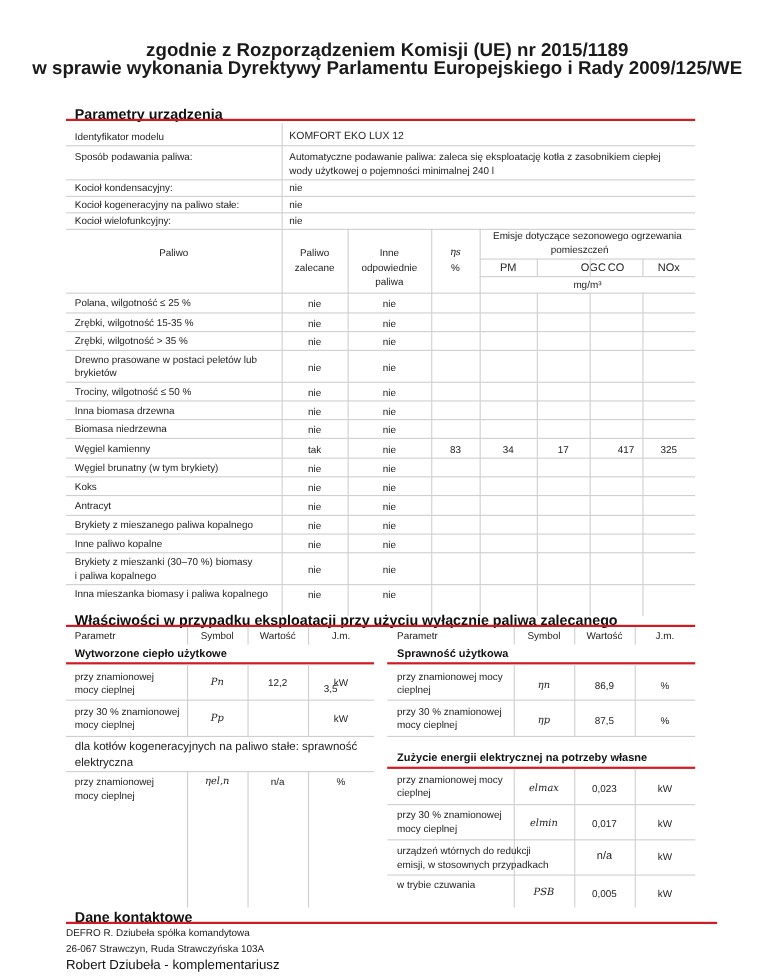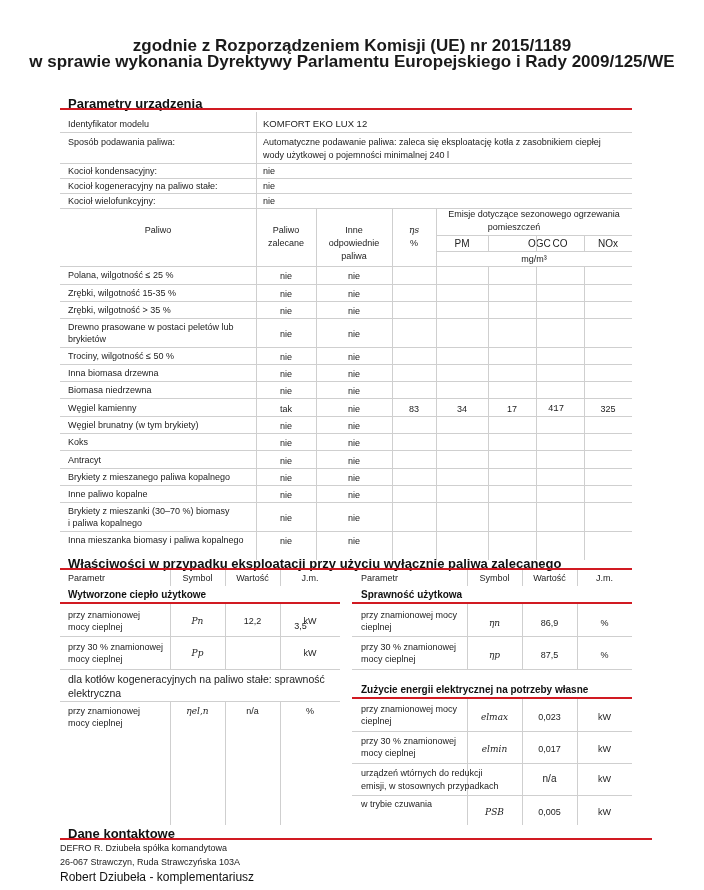--- a/index.html
+++ b/index.html
@@ -64,21 +64,21 @@
 
     <div class="cell" style="left:60px; top:224px; width:196px;">Paliwo</div>
     <div class="cell" style="left:256px; top:224px; width:60px;">Paliwo</div>
     <div class="cell" style="left:256px; top:237px; width:60px;">zalecane</div>
     <div class="cell" style="left:316px; top:224px; width:76px;">Inne</div>
     <div class="cell" style="left:316px; top:237px; width:76px;">odpowiednie</div>
     <div class="cell" style="left:316px; top:250px; width:76px;">paliwa</div>
     <div class="cell sym" style="left:392px; top:224px; width:44px;">ηs</div>
     <div class="cell" style="left:392px; top:237px; width:44px;">%</div>
     <div class="cell" style="left:436px; top:208px; width:196px;">Emisje dotyczące sezonowego ogrzewania</div>
-    <div class="cell" style="left:416px; top:221px; width:196px;">pomieszczeń</div>
+    <div class="cell" style="left:429px; top:221px; width:196px;">pomieszczeń</div>
     <div class="cell" style="left:436px; top:238px; width:52px; font-size:10px;">PM</div>
     <div class="cell" style="left:488px; top:238px; width:48px; font-size:10px;padding-left:40px;">OGC</div>
     <div class="cell" style="left:536px; top:238px; width:48px; font-size:10px;">CO</div>
     <div class="cell" style="left:584px; top:238px; width:48px; font-size:10px;">NOx</div>
     <div class="cell" style="left:436px; top:253px; width:196px;">mg/m³</div>
     <div class="hline" style="left:436px; top:235px; width:196px;"></div>
     <div class="hline" style="left:436px; top:251px; width:196px;"></div>
     <div class="hline" style="left:60px; top:266px; width:572px;"></div>
 
     <div class="vline" style="left:256px; top:208px; height:352px;"></div>
@@ -127,21 +127,21 @@
     <div class="cell" style="left:256px; top:385px; width:60px;">nie</div>
     <div class="cell" style="left:316px; top:385px; width:76px;">nie</div>
     <div class="hline" style="left:60px; top:398px; width:572px;"></div>
 
     <div class="lbl" style="left:68px; top:402px;">Węgiel kamienny</div>
     <div class="cell" style="left:256px; top:403px; width:60px;">tak</div>
     <div class="cell" style="left:316px; top:403px; width:76px;">nie</div>
     <div class="cell" style="left:392px; top:403px; width:44px;">83</div>
     <div class="cell" style="left:436px; top:403px; width:52px;">34</div>
     <div class="cell" style="left:488px; top:403px; width:48px;">17</div>
-    <div class="cell" style="left:532px; top:403px; width:48px;font-family:Liberation Mono, monospace;">417</div>
+    <div class="cell" style="left:545px; top:403px; width:48px;">417</div>
     <div class="cell" style="left:584px; top:403px; width:48px;">325</div>
     <div class="hline" style="left:60px; top:416px; width:572px;"></div>
 
     <div class="lbl" style="left:68px; top:419px;">Węgiel brunatny (w tym brykiety)</div>
     <div class="cell" style="left:256px; top:420px; width:60px;">nie</div>
     <div class="cell" style="left:316px; top:420px; width:76px;">nie</div>
     <div class="hline" style="left:60px; top:433px; width:572px;"></div>
 
     <div class="lbl" style="left:68px; top:436px;">Koks</div>
     <div class="cell" style="left:256px; top:437px; width:60px;">nie</div>

